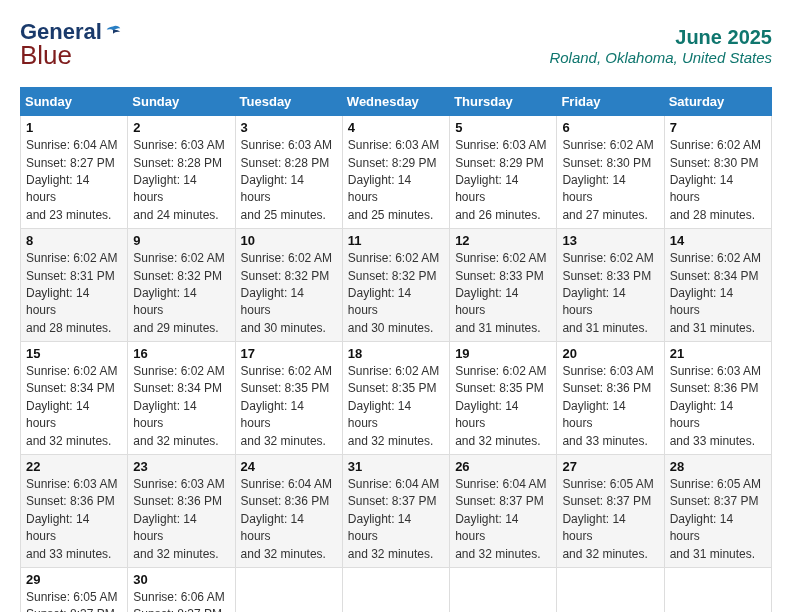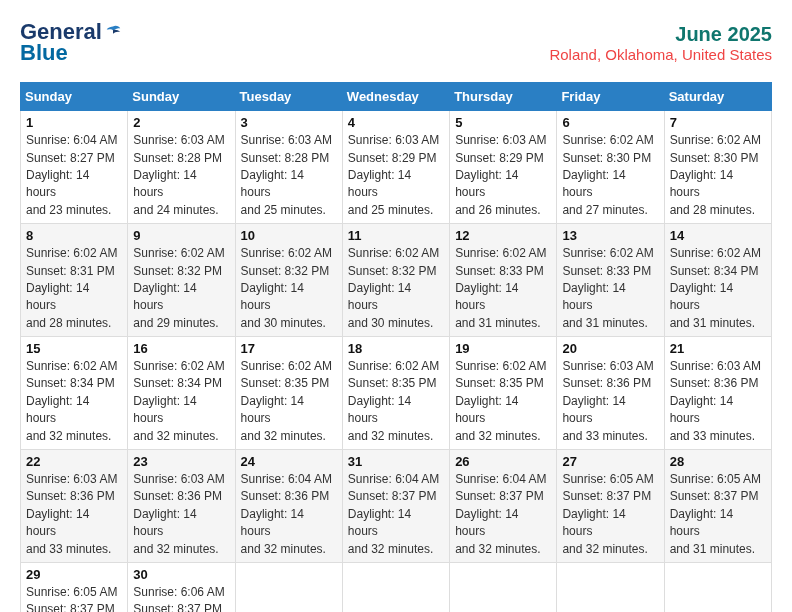--- a/index.html
+++ b/index.html
@@ -39,21 +39,22 @@
     .title-block {
       text-align: right;
     }
     .month-year {
       font-size: 20px;
       font-weight: bold;
       color: #0f766e;
     }
     .location {
       font-size: 15px;
-      color: #ef4444;
+      color: #0f766e;
+      font-style: italic;
     }
     .calendar {
       width: 100%;
       border-collapse: collapse;
       border: 1px solid #ccc;
     }
     .calendar th {
       background-color: #2a7fc4;
       color: #fff;
       font-size: 13px;
@@ -99,21 +100,21 @@
 
 <div class="header">
   <div class="logo">
     <div class="logo-text">
       <span class="general">General</span>
       <svg class="logo-bird" viewBox="0 0 20 20">
         <path d="M10 4 C12 2, 17 3, 18 6 C15 5, 13 7, 10 8 C8 6, 5 8, 3 7 C5 5, 8 4, 10 4Z" fill="#2a7fc4"></path>
         <path d="M10 8 C12 7, 16 8, 18 10 C15 9, 12 10, 10 12 Z" fill="#1a3a6b"></path>
       </svg>
     </div>
-    <div style="font-size:22px; font-weight:bold; color:#0369a1; margin-top:-4px;">Blue</div>
+    <div style="font-size:26px; font-weight:normal; color:#7f1d1d; margin-top:-4px;">Blue</div>
   </div>
   <div class="title-block">
     <div class="month-year">June 2025</div>
     <div class="location">Roland, Oklahoma, United States</div>
   </div>
 </div>
 
 <table class="calendar">
   <thead>
     <tr id="header-row">

